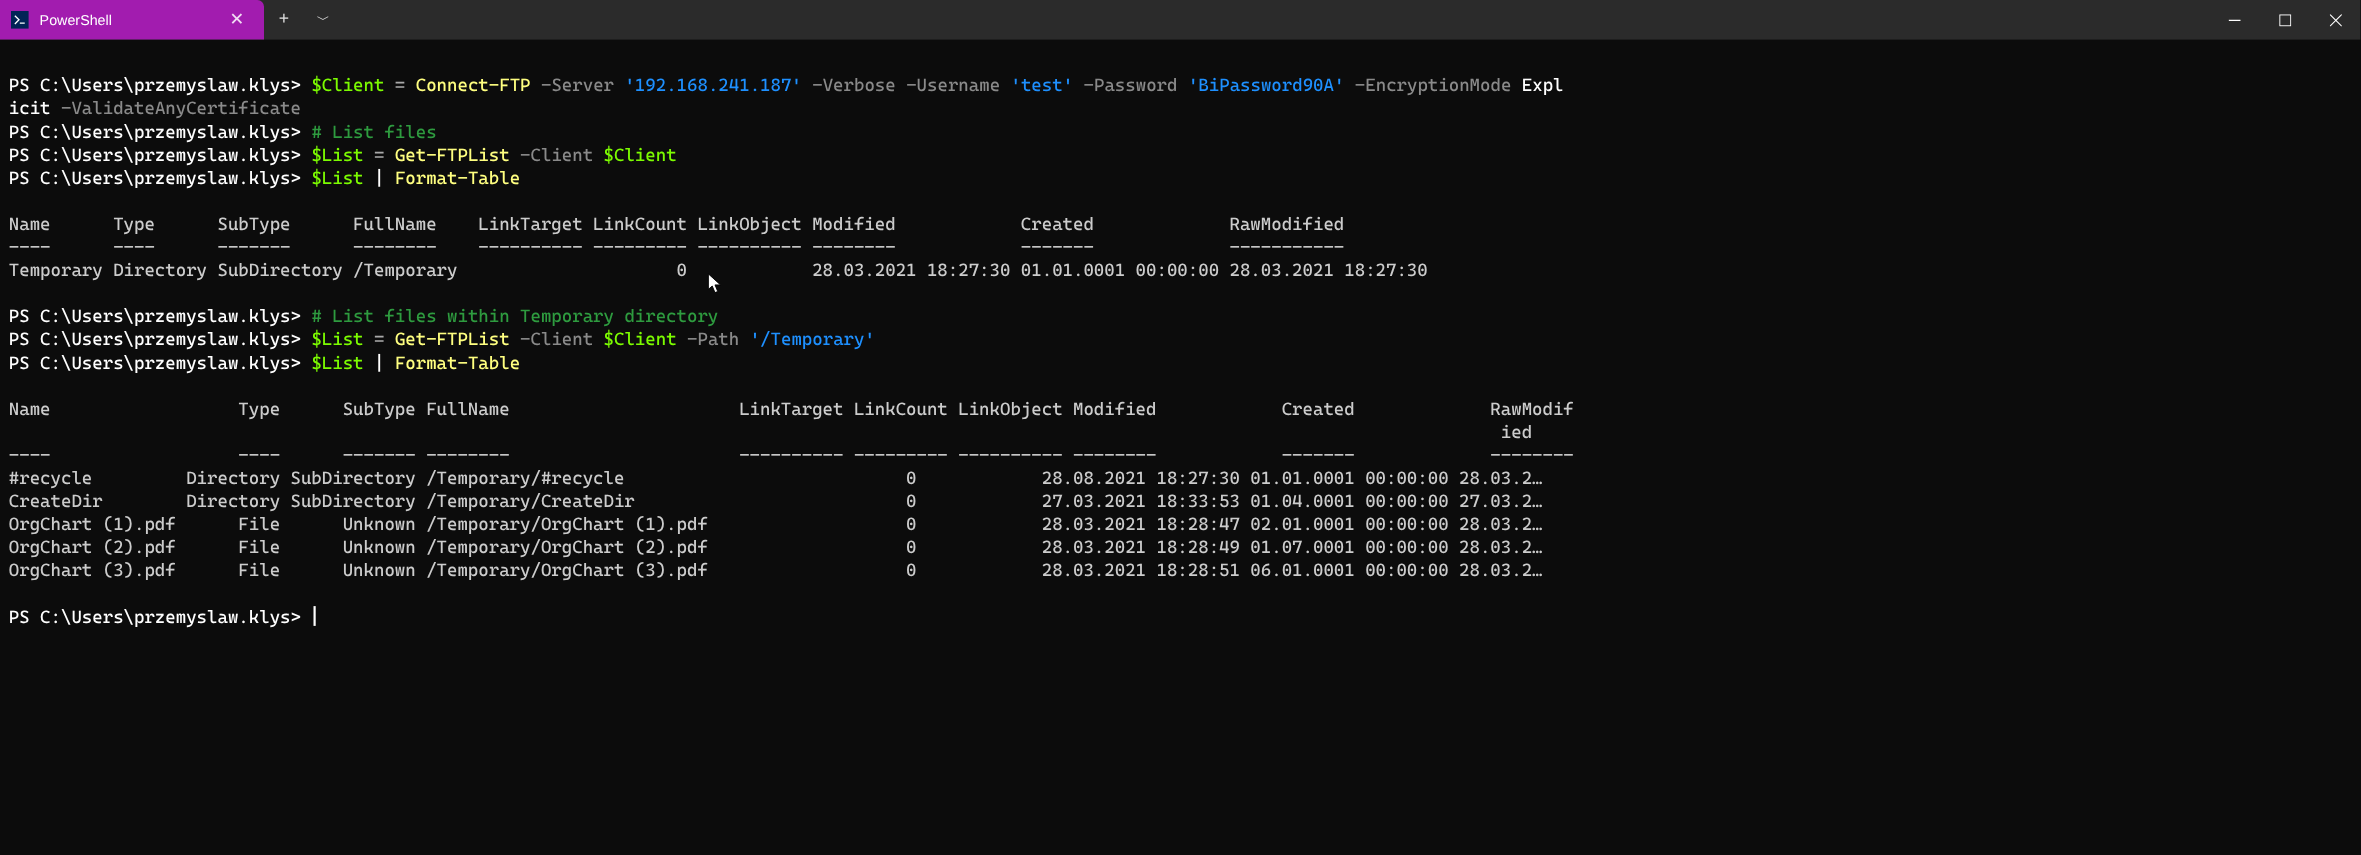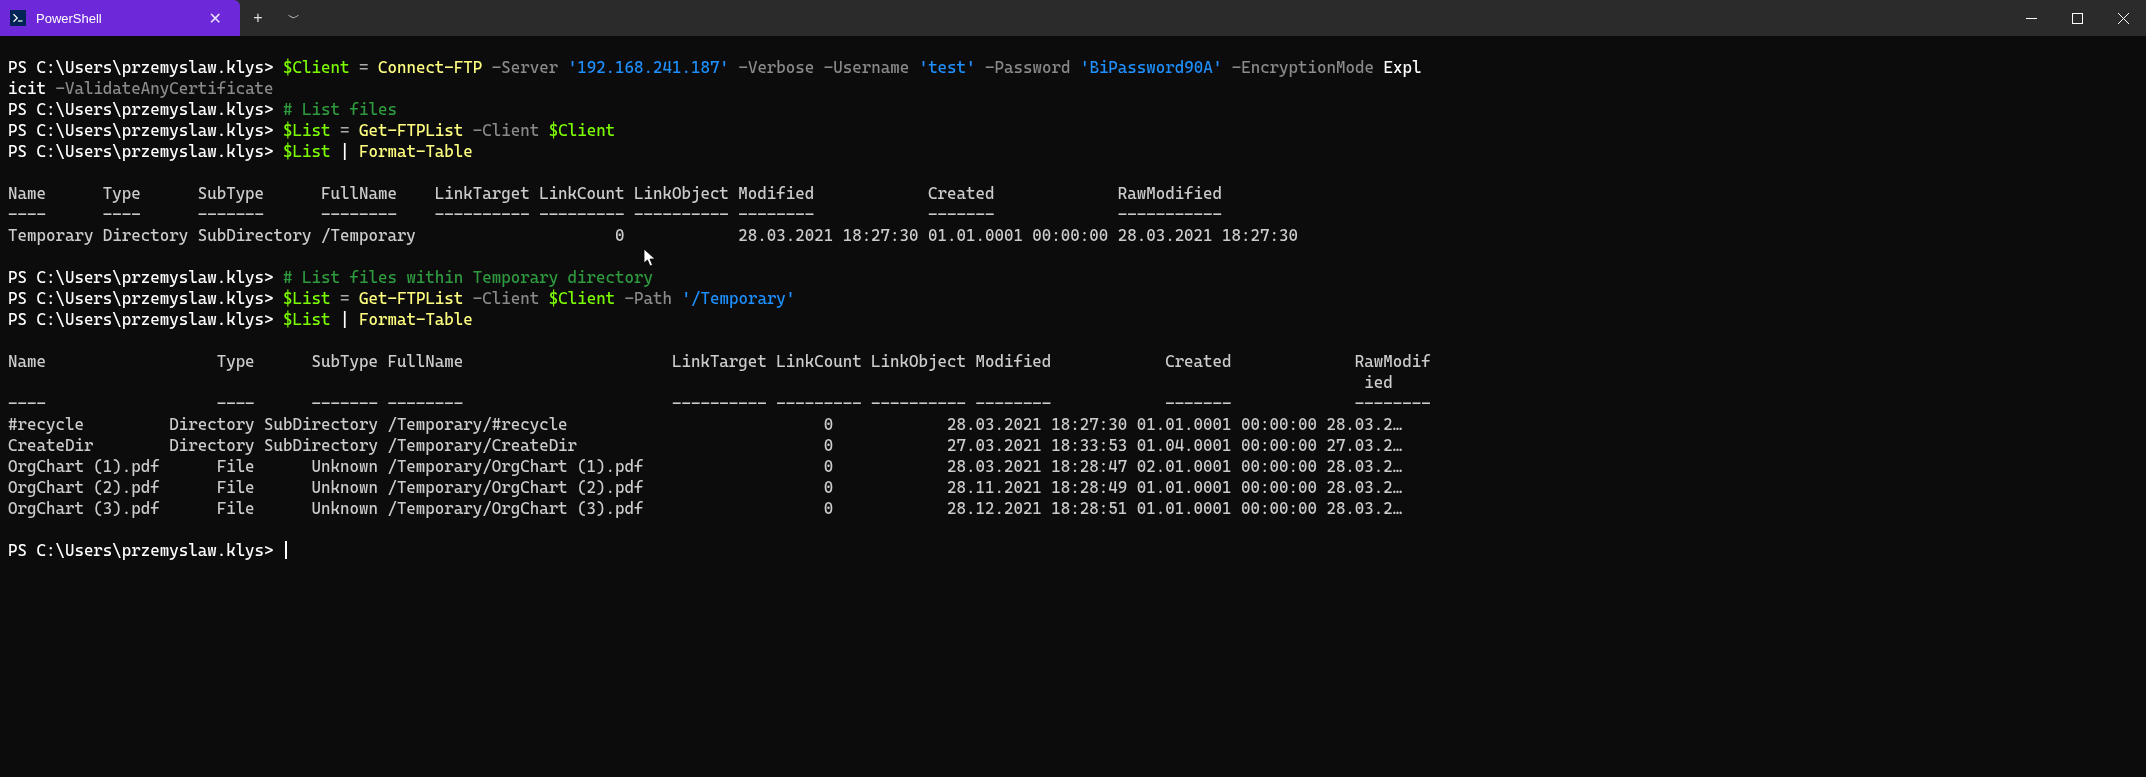--- a/index.html
+++ b/index.html
@@ -15,42 +15,42 @@
   .titlebar {
     height: 36px;
     background: #2b2b2b;
     display: flex;
     align-items: stretch;
     user-select: none;
   }
   .tab {
     display: flex;
     align-items: center;
-    background: #6d28d9;
+    background: #a21caf;
     padding: 0 12px 0 10px;
     min-width: 240px;
     border-top-right-radius: 6px;
   }
   .tab-icon {
     width: 16px; height: 16px;
     background: #012456;
     display:flex; align-items:center; justify-content:center;
     margin-right: 10px;
   }
   .tab-icon svg { width: 12px; height: 12px; }
   .tab-title { color: #ffffff; font-family: "Segoe UI", sans-serif; font-size: 13px; flex:1; }
   .tab-close { color:#ffffff; margin-left: 20px; font-family:"Segoe UI", sans-serif; opacity:.85; padding:2px 6px; }
   .tabbar-rest { display:flex; align-items:center; }
   .tabbar-btn { color:#ffffff; opacity:.85; width:36px; display:flex; align-items:center; justify-content:center; font-size:16px; font-family:"Segoe UI", sans-serif; }
   .winctrls { margin-left:auto; display:flex; }
   .winbtn { width:46px; display:flex; align-items:center; justify-content:center; color:#ffffff; }
   .winbtn svg { width:11px; height:11px; stroke:#ffffff; stroke-width:1; fill:none; }
 
   .terminal {
-    padding: 0 8px 8px 8px;
+    padding: 10px 8px 8px 8px;
     line-height: 21px;
     letter-spacing: 0px;
     white-space: pre;
     font-size: 16.2px;
   }
   .prompt { color:#ffffff; }
   .var { color:#7cfc00; } 
   .op { color:#a9a9a9; }
   .cmd { color:#ffff80; } 
   .param { color:#8a8a8a; }
@@ -122,25 +122,25 @@
 <span class="out">----      ----      -------      --------    ---------- --------- ---------- --------            -------             -----------</span>
 <span class="out">Temporary Directory SubDirectory /Temporary                     0            28.03.2021 18:27:30 01.01.0001 00:00:00 28.03.2021 18:27:30</span>
 
 <span class="prompt">PS C:\Users\przemyslaw.klys&gt;</span> <span class="comment"># List files within Temporary directory</span>
 <span class="prompt">PS C:\Users\przemyslaw.klys&gt;</span> <span class="var">$List</span><span class="op"> = </span><span class="cmd">Get-FTPList</span><span class="param"> -Client </span><span class="var">$Client</span><span class="param"> -Path </span><span class="str">'/Temporary'</span>
 <span class="prompt">PS C:\Users\przemyslaw.klys&gt;</span> <span class="var">$List</span><span class="pipe"> | </span><span class="cmd">Format-Table</span>
 
 <span class="out">Name                  Type      SubType FullName                      LinkTarget LinkCount LinkObject Modified            Created             RawModif
                                                                                                                                                ied</span>
 <span class="out">----                  ----      ------- --------                      ---------- --------- ---------- --------            -------             --------</span>
-<span class="out">#recycle         Directory SubDirectory /Temporary/#recycle                           0            28.03.2021 18:27:30 01.01.0001 00:00:00 28.03.2…</span>
+<span class="out">#recycle         Directory SubDirectory /Temporary/#recycle                           0            28.08.2021 18:27:30 01.01.0001 00:00:00 28.03.2…</span>
 <span class="out">CreateDir        Directory SubDirectory /Temporary/CreateDir                          0            27.03.2021 18:33:53 01.04.0001 00:00:00 27.03.2…</span>
 <span class="out">OrgChart (1).pdf      File      Unknown /Temporary/OrgChart (1).pdf                   0            28.03.2021 18:28:47 02.01.0001 00:00:00 28.03.2…</span>
-<span class="out">OrgChart (2).pdf      File      Unknown /Temporary/OrgChart (2).pdf                   0            28.11.2021 18:28:49 01.01.0001 00:00:00 28.03.2…</span>
-<span class="out">OrgChart (3).pdf      File      Unknown /Temporary/OrgChart (3).pdf                   0            28.12.2021 18:28:51 01.01.0001 00:00:00 28.03.2…</span>
+<span class="out">OrgChart (2).pdf      File      Unknown /Temporary/OrgChart (2).pdf                   0            28.03.2021 18:28:49 01.07.0001 00:00:00 28.03.2…</span>
+<span class="out">OrgChart (3).pdf      File      Unknown /Temporary/OrgChart (3).pdf                   0            28.03.2021 18:28:51 06.01.0001 00:00:00 28.03.2…</span>
 
 <span class="prompt">PS C:\Users\przemyslaw.klys&gt;</span> <span class="cursor"></span>
 </div>
 
 <div class="mouse-cursor">
   <svg viewBox="0 0 14 20">
     <path d="M1 1 L1 15 L4.5 12 L7 18 L9.5 17 L7 11 L12 11 Z" fill="#ffffff" stroke="#000000" stroke-width="0.8"></path>
   </svg>
 </div>
 

